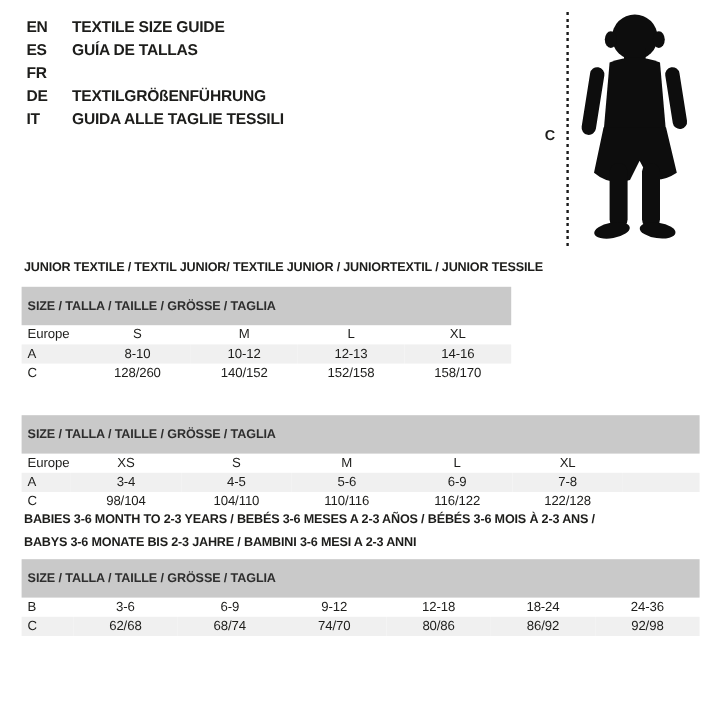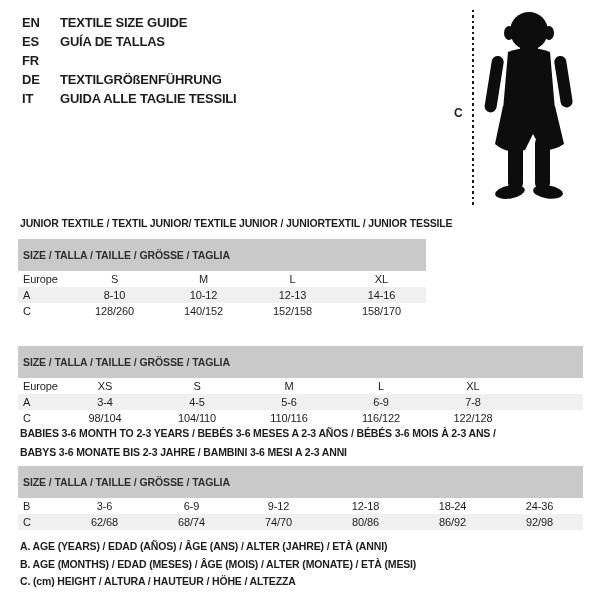--- a/index.html
+++ b/index.html
@@ -207,19 +207,14 @@
       <td>62/68</td>
       <td>68/74</td>
       <td>74/70</td>
       <td>80/86</td>
       <td>86/92</td>
       <td>92/98</td>
     </tr>
   </tbody>
     </table>
 
-  <div class="legend">
-    <div class="legend-line">A. AGE (YEARS) / EDAD (AÑOS) / ÂGE (ANS) / ALTER (JAHRE) / ETÀ (ANNI)</div>
-    <div class="legend-line">B. AGE (MONTHS) / EDAD (MESES) / ÂGE (MOIS) / ALTER (MONATE) / ETÀ (MESI)</div>
-    <div class="legend-line">C. (cm) HEIGHT / ALTURA / HAUTEUR / HÖHE / ALTEZZA</div>
-  </div>
 
 </div>
 
 </body></html>

